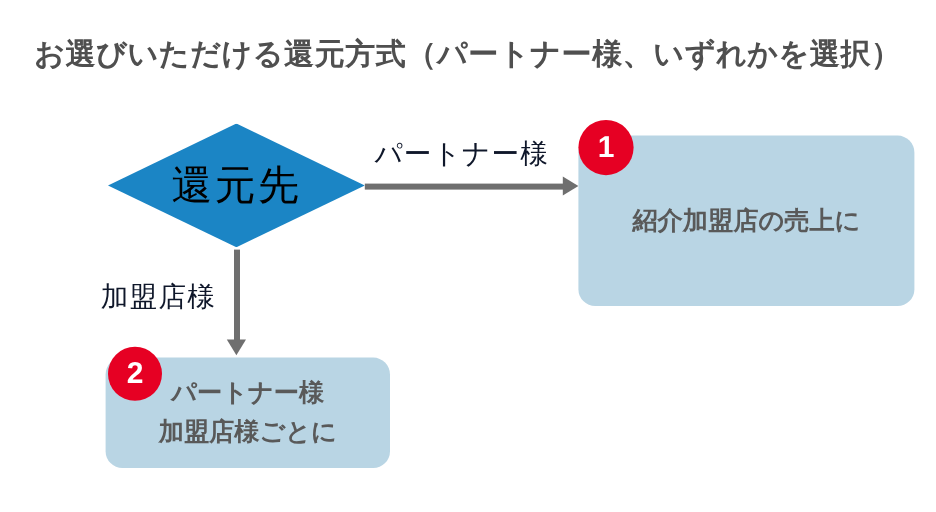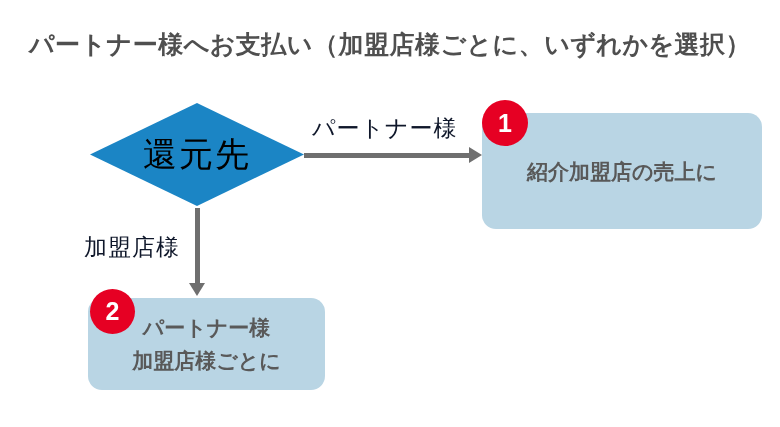--- a/index.html
+++ b/index.html
@@ -102,21 +102,21 @@
     justify-content: center;
   }
   .result-box .line {
     font-size: 21px;
     font-weight: bold;
     color: #595959;
     line-height: 33px;
     white-space: nowrap;
     text-align: center;
   }
-  .result-box.box-1 { left: 482px; top: 113px; width: 280px; height: 116px; }
+  .result-box.box-1 { left: 482px; top: 113px; width: 280px; height: 142px; }
   .result-box.box-2 { left: 88px;  top: 298px; width: 237px; height: 92px; }
 
   .badge {
     position: absolute;
     width: 46px;
     height: 46px;
     border-radius: 50%;
     background: #e60023;
     color: #ffffff;
     font-size: 25px;
@@ -127,21 +127,21 @@
     z-index: 2;
   }
   .badge.badge-1 { left: 482px; top: 100px; }
   .badge.badge-2 { left: 90px;  top: 289px; width: 45px; height: 45px; }
 </style>
 </head>
 <body>
 
 <div class="canvas">
 
-  <div class="title">パートナー様へお支払い（加盟店様ごとに、いずれかを選択）</div>
+  <div class="title">お選びいただける還元方式（パートナー様、いずれかを選択）</div>
 
   <div class="diamond">
     <span class="diamond-label">還元先</span>
   </div>
 
   <div class="edge-label partner">パートナー様</div>
   <div class="arrow-line-h"></div>
   <div class="arrow-head-right"></div>
 
   <div class="edge-label merchant">加盟店様</div>

